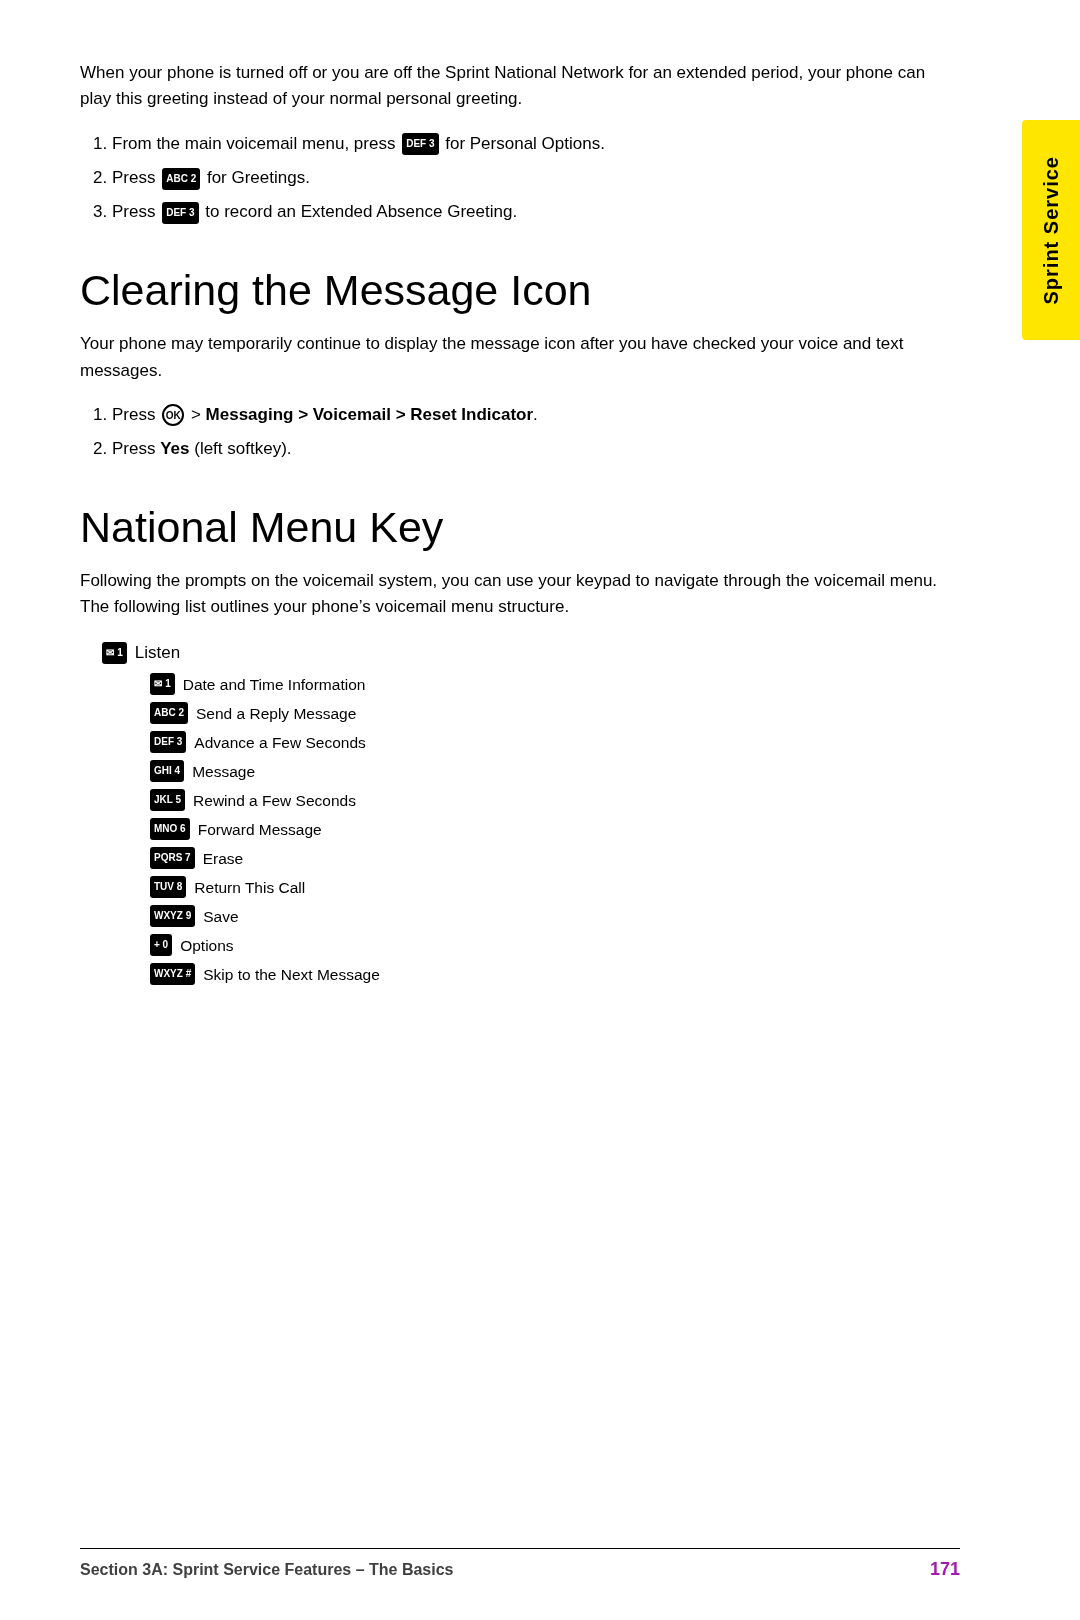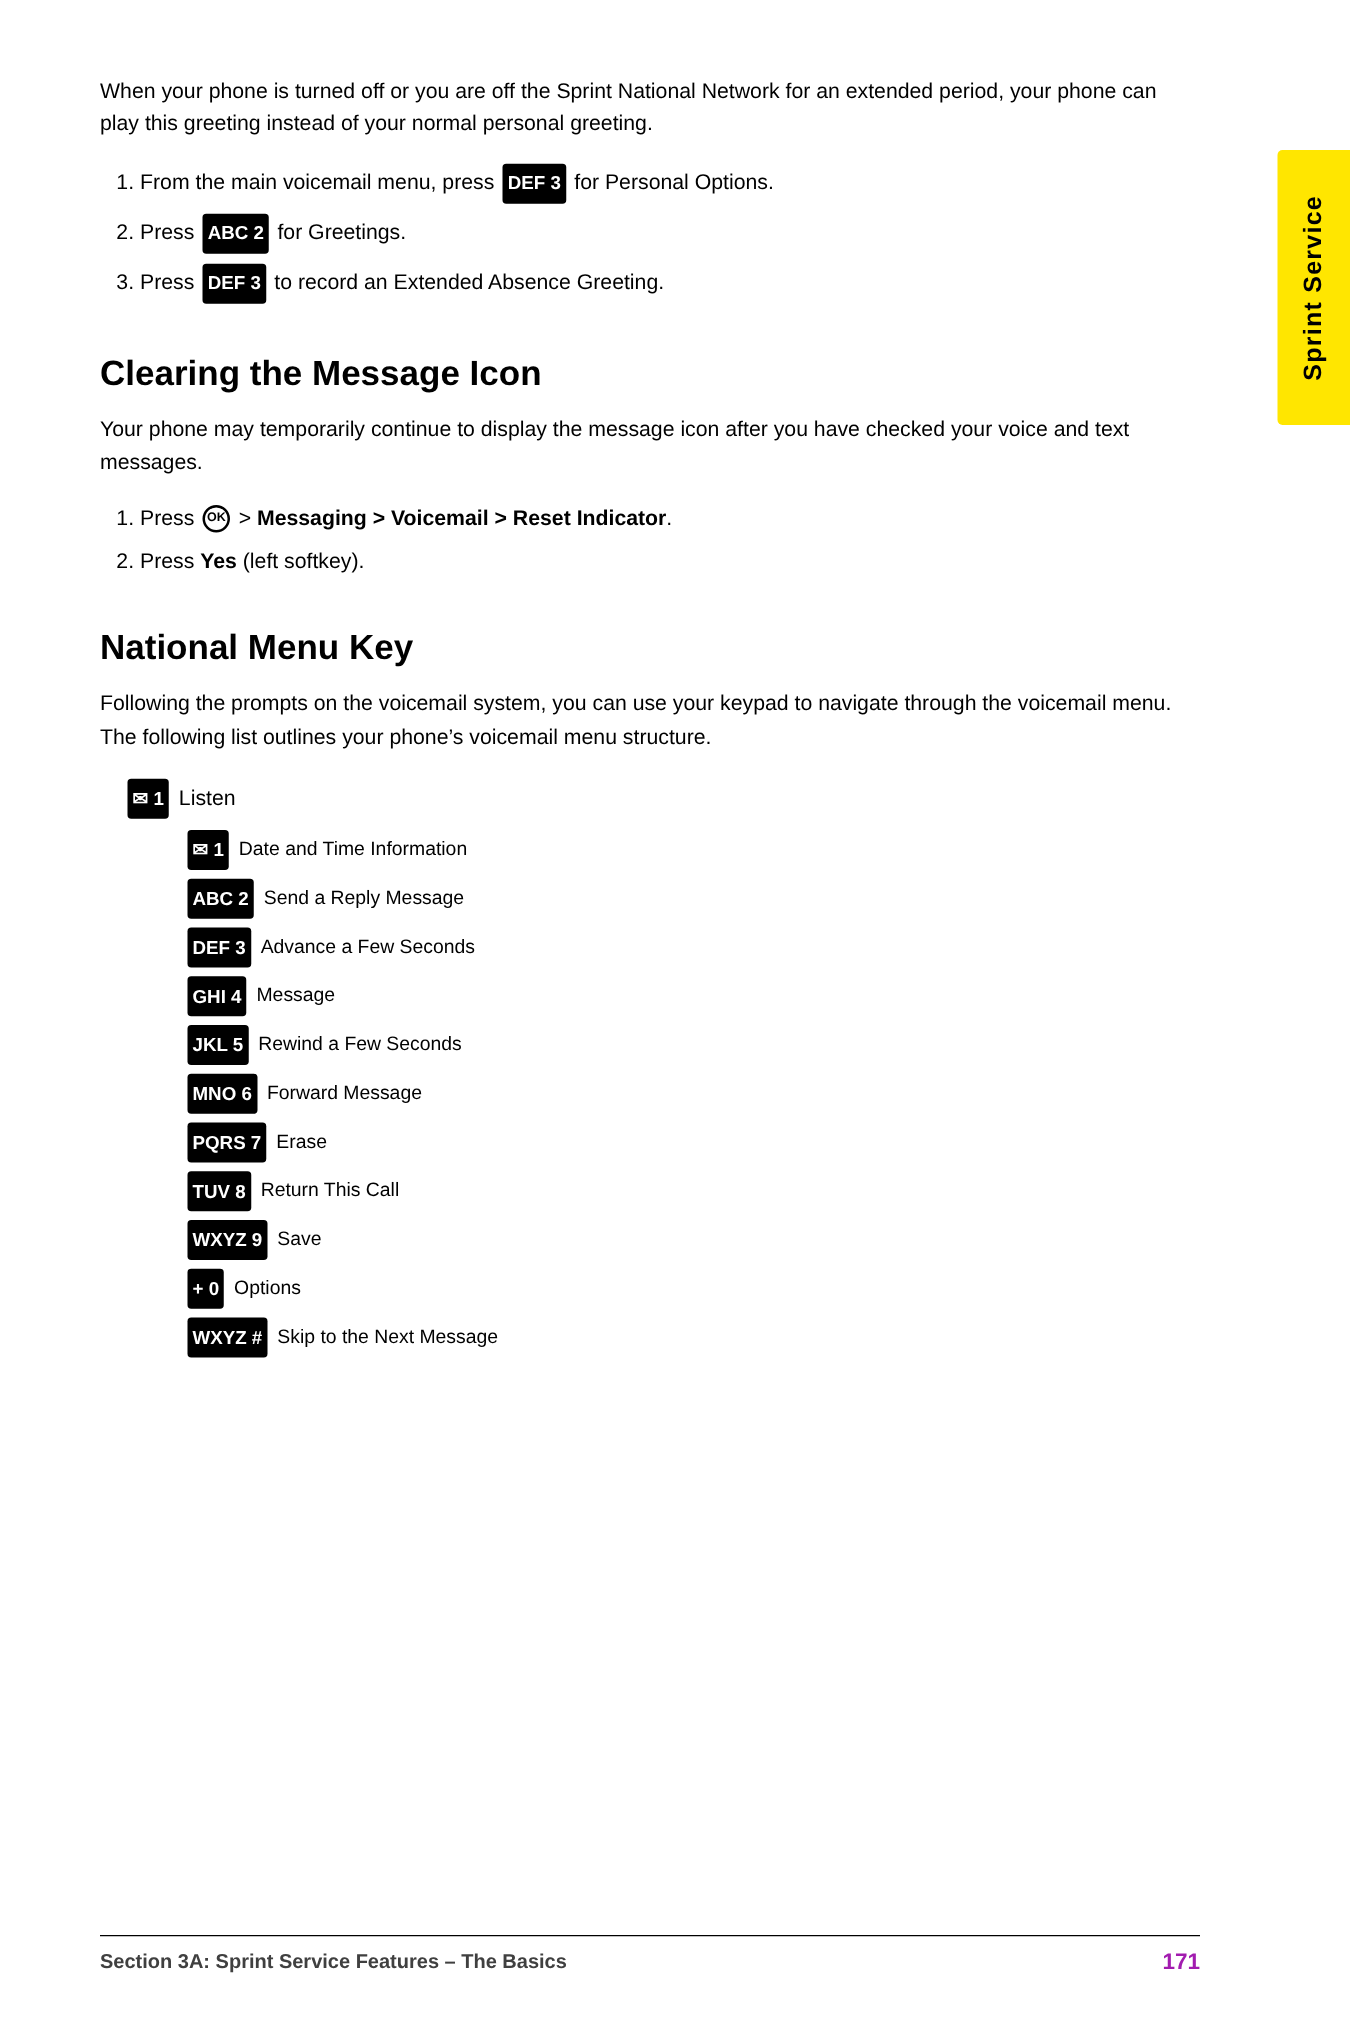--- a/index.html
+++ b/index.html
@@ -50,22 +50,22 @@
     
     .section-heading {
       font-size: 20px;
       font-weight: bold;
       margin-bottom: 14px;
       margin-top: 0;
     }
 
     
     .main-heading {
-      font-size: 28px;
-      font-weight: bold;
+      font-size: 43px;
+      font-weight: normal;
       margin-top: 40px;
       margin-bottom: 16px;
       line-height: 1.15;
     }
 
     .body-text {
       font-size: 17px;
       line-height: 1.55;
       margin-bottom: 18px;
       color: #000;
@@ -84,27 +84,27 @@
       list-style: decimal;
     }
 
     
     .key-badge {
       display: inline-flex;
       align-items: center;
       justify-content: center;
       background: #000000;
       color: #ffffff;
-      font-size: 15px;
+      font-size: 10px;
       font-weight: bold;
       padding: 1px 4px;
       border-radius: 3px;
       margin: 0 2px;
       min-width: 22px;
-      height: 32px;
+      height: 22px;
       vertical-align: middle;
       line-height: 1;
       white-space: nowrap;
     }
 
     
     .menu-key-list {
       margin-top: 20px;
       margin-left: 20px;
     }

